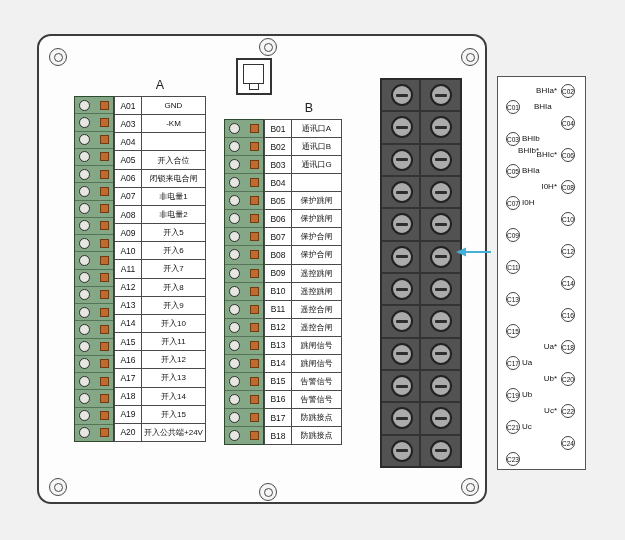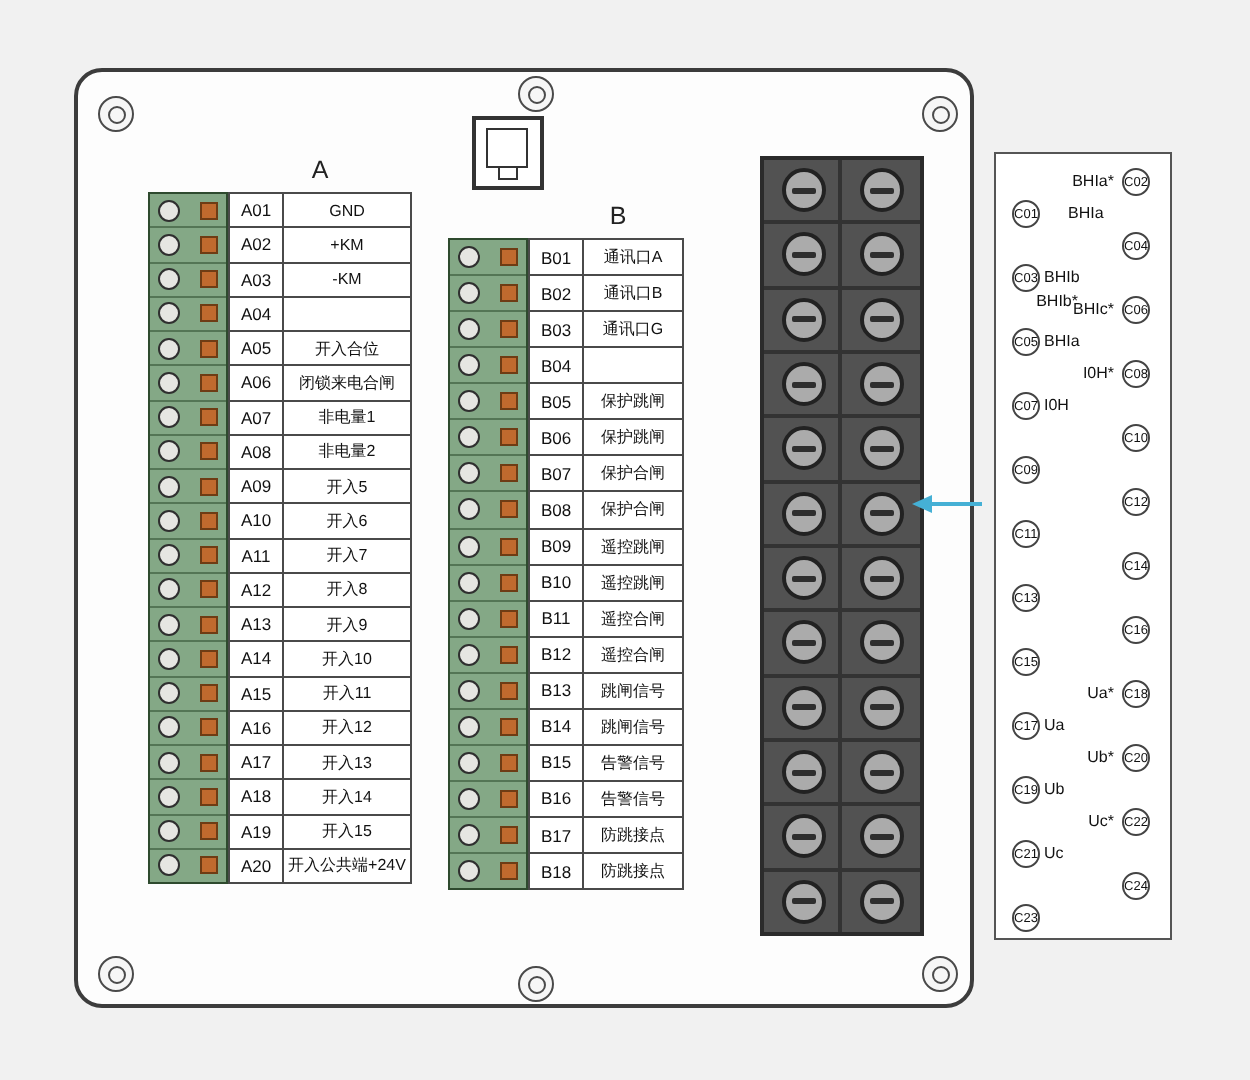--- a/index.html
+++ b/index.html
@@ -204,24 +204,20 @@
       </div>
       <div class="strip-row">
         <span class="strip-screw"></span>
         <span class="strip-clamp"></span>
       </div>
     </div>
   <div class="tbl" id="tableA" style="left:114px;top:96px;width:92px;height:346px;">
       <div class="trow">
         <div class="tid">A01</div>
         <div class="tlabel">GND</div>
-      </div>
-      <div class="trow">
-        <div class="tid">A02</div>
-        <div class="tlabel">+KM</div>
       </div>
       <div class="trow">
         <div class="tid">A03</div>
         <div class="tlabel">-KM</div>
       </div>
       <div class="trow">
         <div class="tid">A04</div>
         <div class="tlabel"></div>
       </div>
       <div class="trow">

